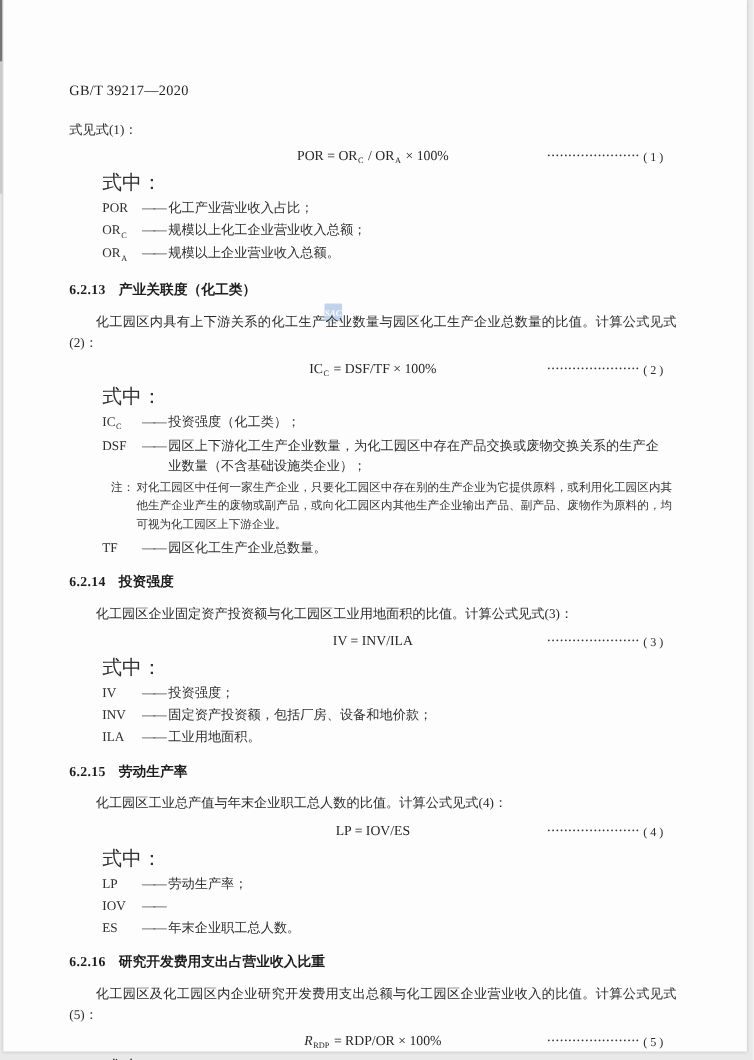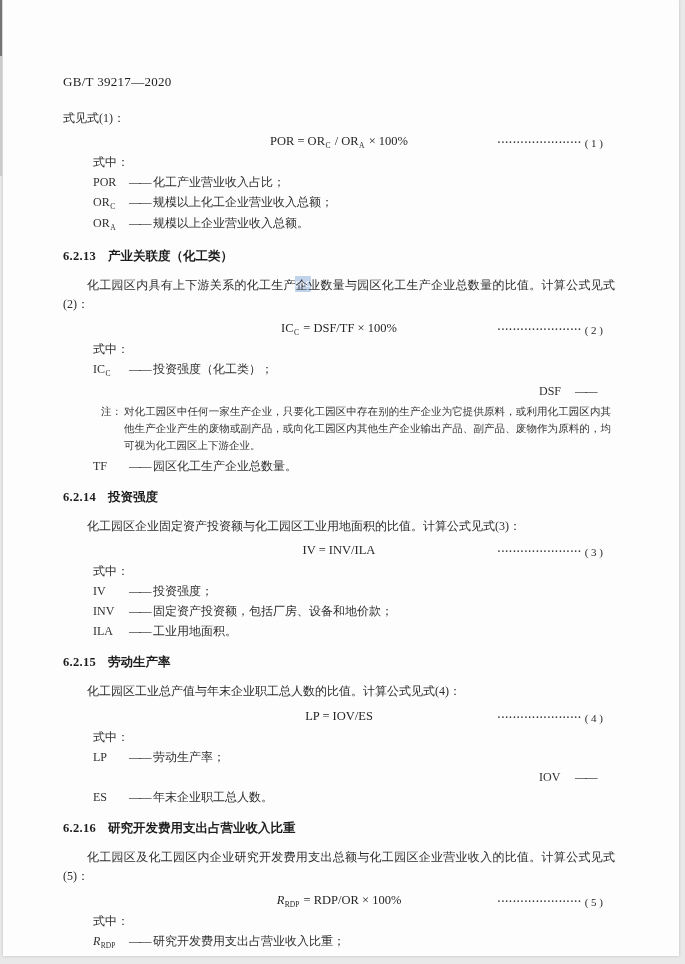--- a/index.html
+++ b/index.html
@@ -26,22 +26,22 @@
   .lead-line { margin-top:20px; font-size:12px; }
   .formula-row { position:relative; margin:5px 0 3px; height:19px; line-height:19px; }
   .formula { display:block; text-align:center; font-size:12.5px; color:#262626; white-space:nowrap; }
   .formula .sub, .def-term .sub {
     font-size:7.5px; vertical-align:-3px; margin:0 1px 0 0.5px; letter-spacing:0;
   }
   .var-italic { font-style:italic; }
   .leader { position:absolute; right:12px; top:0; white-space:nowrap; }
   .dots { font-size:10px; font-weight:bold; letter-spacing:0.5px; vertical-align:1.5px; color:#333; }
   .eq-num { font-size:11px; margin-left:3px; color:#2a2a2a; }
-  .where-label { margin:3px 0 2px 30px; font-size:12px; }
-  .def-row { display:flex; margin:1px 16px 2px 30px; font-size:12px; line-height:1.5;justify-content:flex-end; }
+  .where-label { margin:3px 0 2px 30px; font-size:18px; }
+  .def-row { display:flex; margin:1px 16px 2px 30px; font-size:12px; line-height:1.5; }
   .def-term { min-width:36px; white-space:nowrap; }
   .def-dash { white-space:nowrap; letter-spacing:-1.5px; margin-right:3px; }
   .def-desc { flex:1; text-align:justify; }
   .note-row { display:flex; margin:3px 0 3px 38px; font-size:10.5px; line-height:1.62; color:#333; }
   .note-prefix { white-space:nowrap; margin-right:2px; }
   .note-text { flex:1; text-align:justify; padding-right:4px; }
   .section-heading { margin:14px 0 11px; font-size:12.5px; font-weight:bold; color:#1d1d1d; }
   .section-heading .sec-num { margin-right:12px; letter-spacing:0.3px; }
   .paragraph {
     font-size:12px; line-height:1.62; text-indent:2em;
@@ -100,20 +100,21 @@
           </div>
           <div class="where-label">式中：</div>
           <div class="def-row">
             <span class="def-term"><span>IC</span><span class="sub">C</span></span>
             <span class="def-dash">——</span>
             <span class="def-desc">投资强度（化工类）；</span>
           </div>
           <div class="def-row">
             <span class="def-term"><span>DSF</span></span>
             <span class="def-dash">——</span>
+            <span class="def-desc">园区上下游化工生产企业数量，为化工园区中存在产品交换或废物交换关系的生产企业数量（不含基础设施类企业）；</span>
           </div>
           <div class="note-row">
             <span class="note-prefix">注：</span>
             <span class="note-text">对化工园区中任何一家生产企业，只要化工园区中存在别的生产企业为它提供原料，或利用化工园区内其他生产企业产生的废物或副产品，或向化工园区内其他生产企业输出产品、副产品、废物作为原料的，均可视为化工园区上下游企业。</span>
           </div>
           <div class="def-row">
             <span class="def-term"><span>TF</span></span>
             <span class="def-dash">——</span>
             <span class="def-desc">园区化工生产企业总数量。</span>
           </div>

